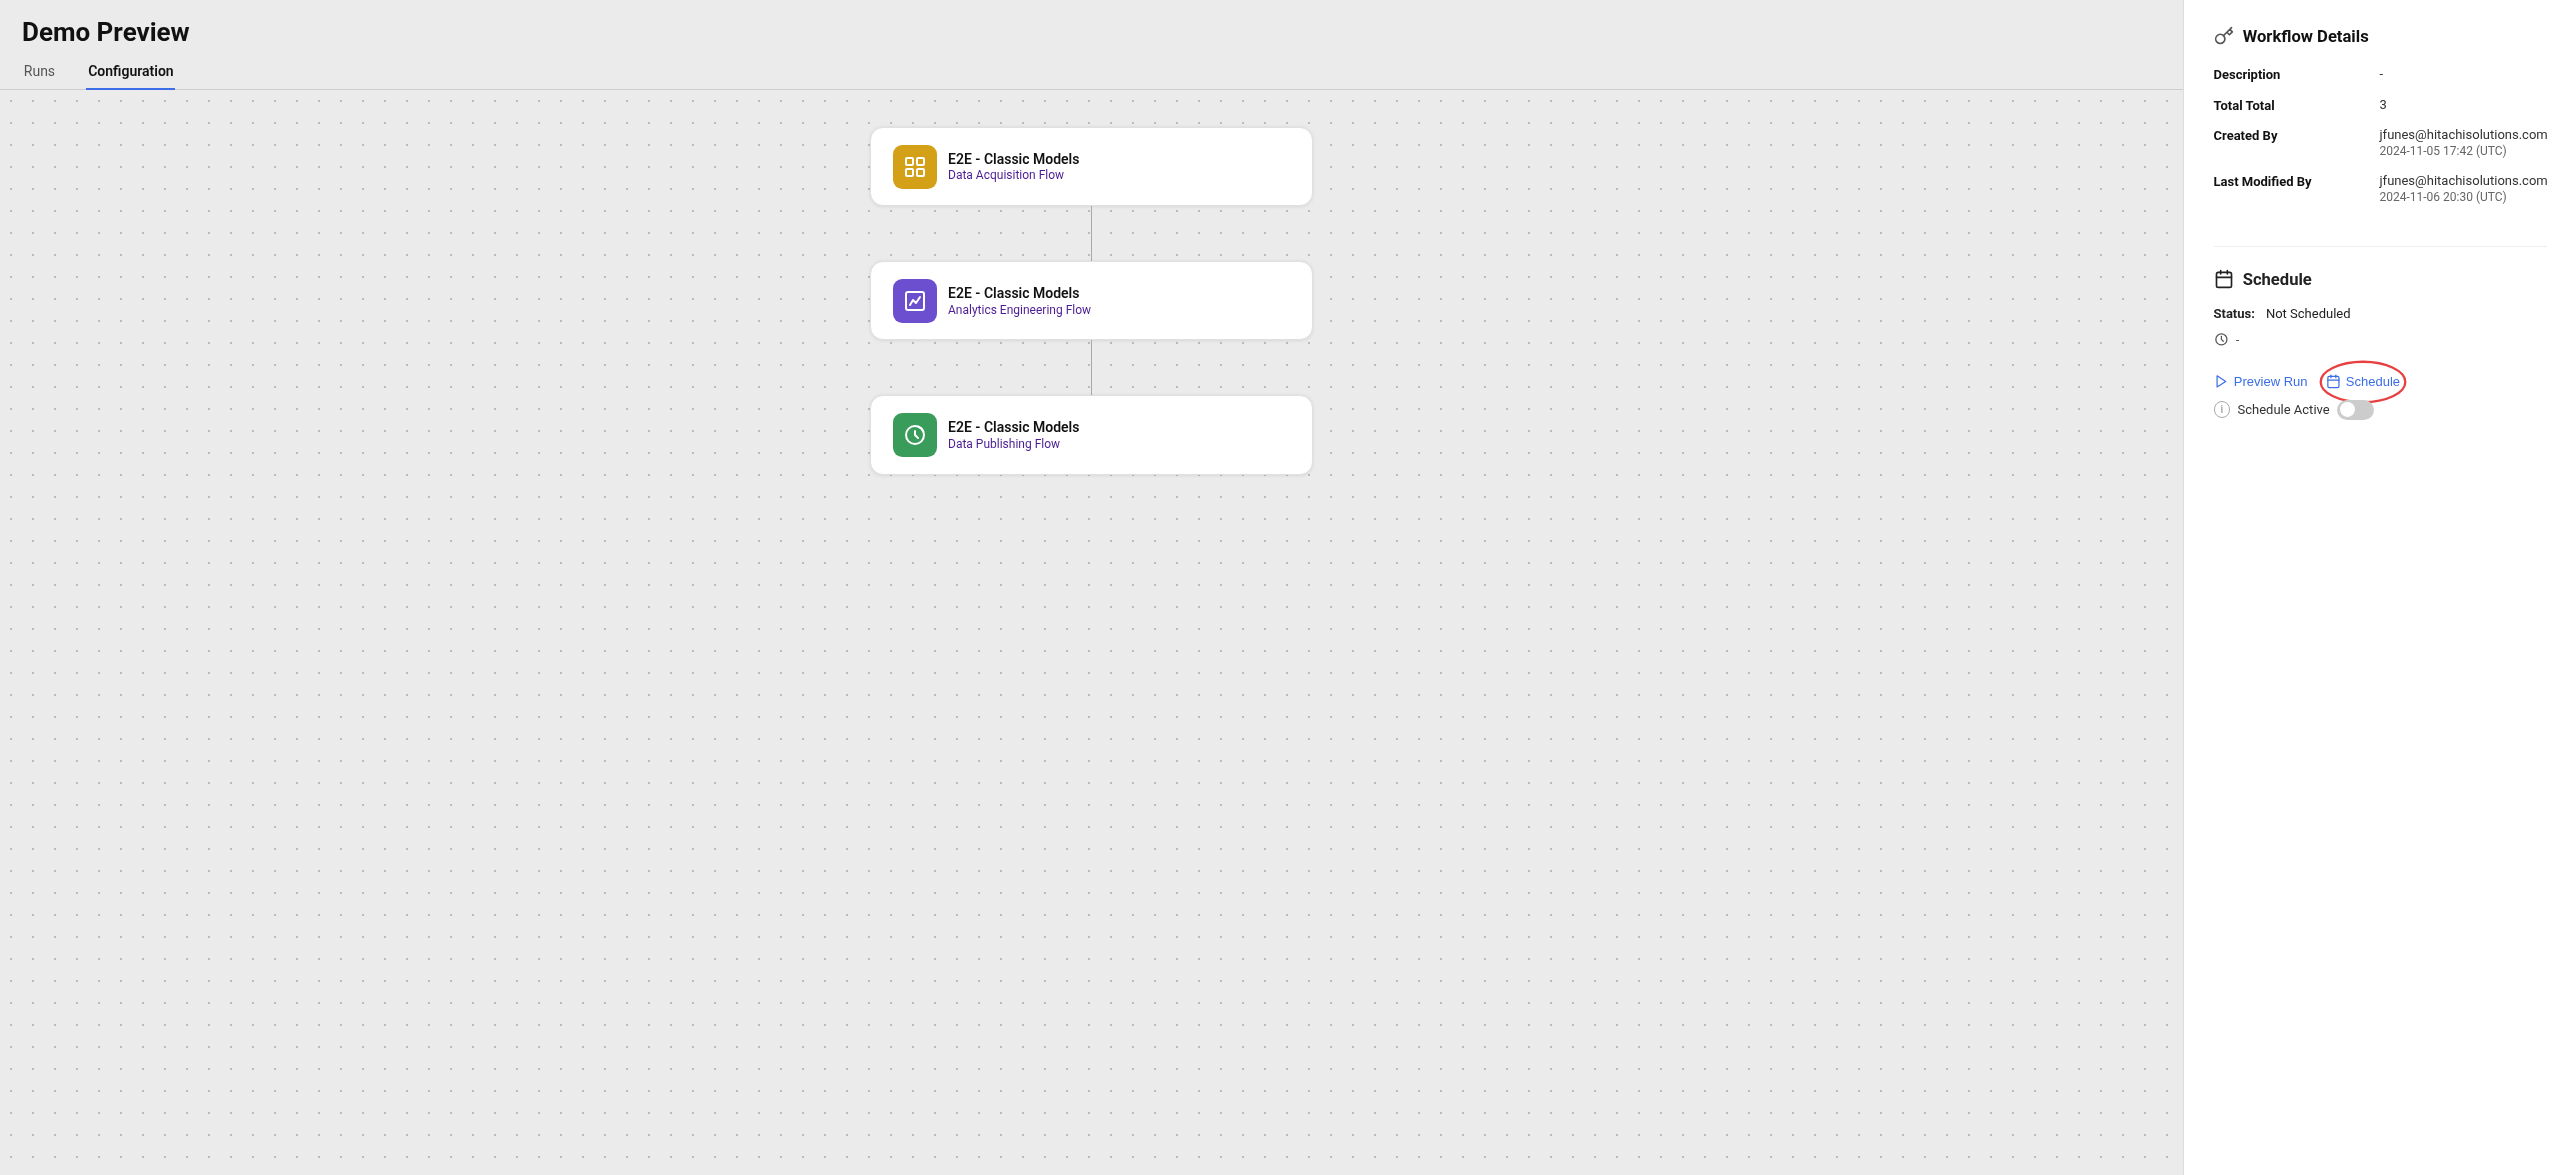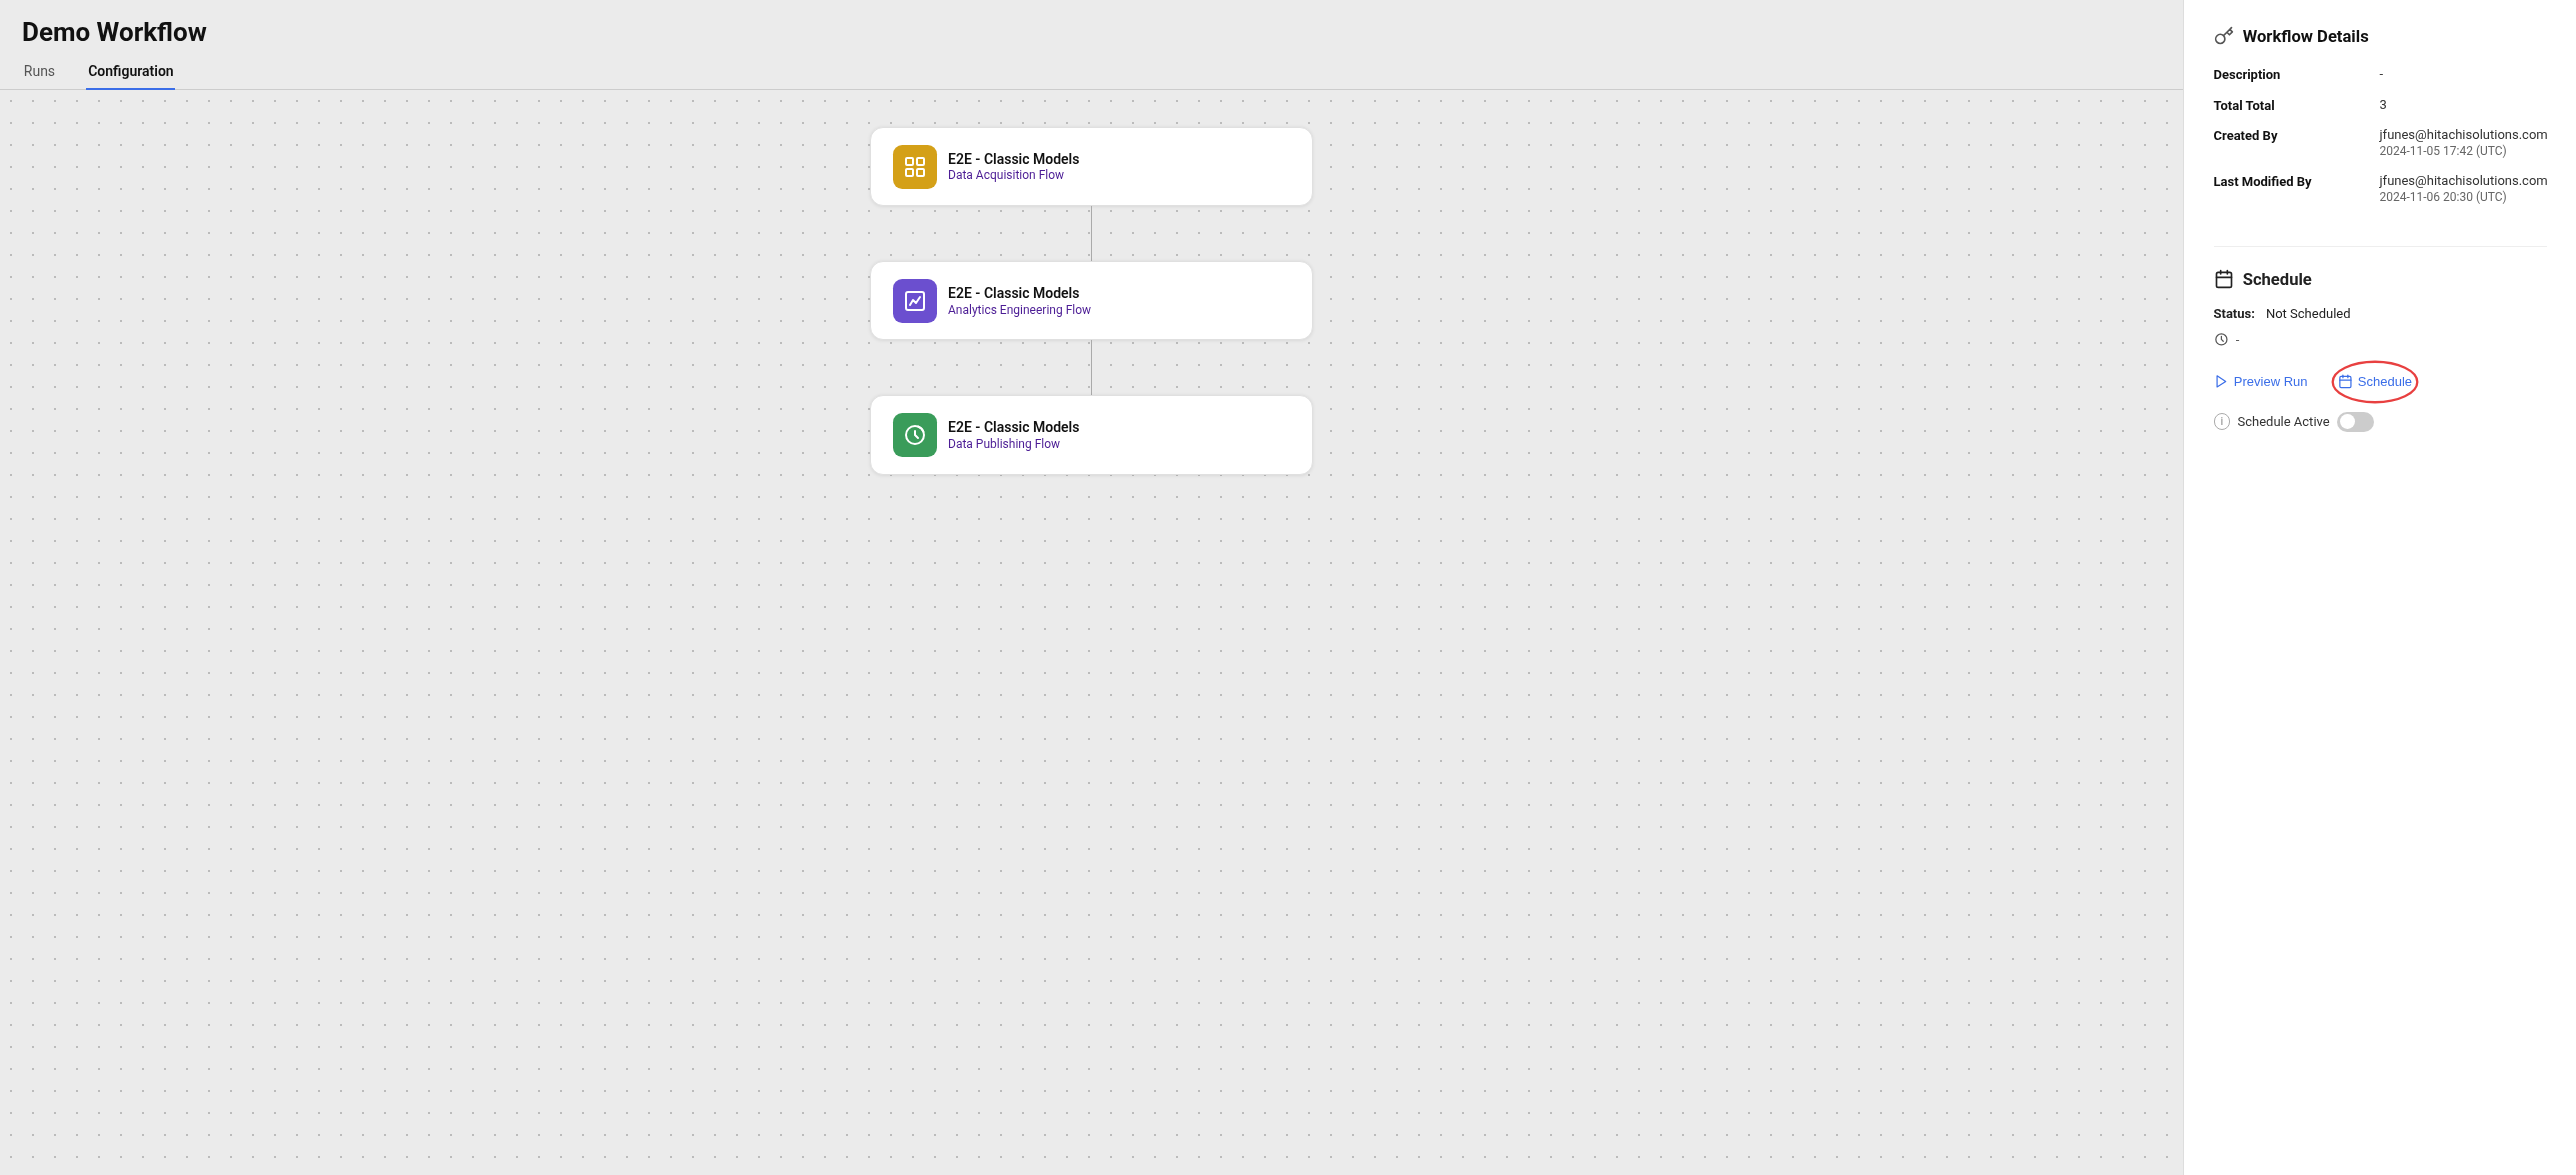--- a/index.html
+++ b/index.html
@@ -202,21 +202,21 @@
       align-items: center;
       gap: 7.4px;
       font-size: 13px;
       color: #555;
       margin-bottom: 22px;
     }
 
     .actions-row {
       display: flex;
       align-items: center;
-      gap: 17px;
+      gap: 5px;
       flex-wrap: wrap;
     }
 
     .preview-run-btn {
       display: flex;
       align-items: center;
       gap: 5.5px;
       color: #3b6ee8;
       font-size: 13px;
       font-weight: 500;
@@ -280,21 +280,21 @@
       font-size: 10px;
       font-weight: 700;
       cursor: pointer;
     }
   </style>
 </head>
 <body>
 
 <div class="left-panel">
 
-  <div class="page-title">Demo Workflow</div>
+  <div class="page-title">Demo Preview</div>
 
   <div class="tabs-bar">
     <div class="tab">
       <span>Runs</span>
     </div>
     <div class="tab active">
       <span>Configuration</span>
     </div>
   </div>
 

